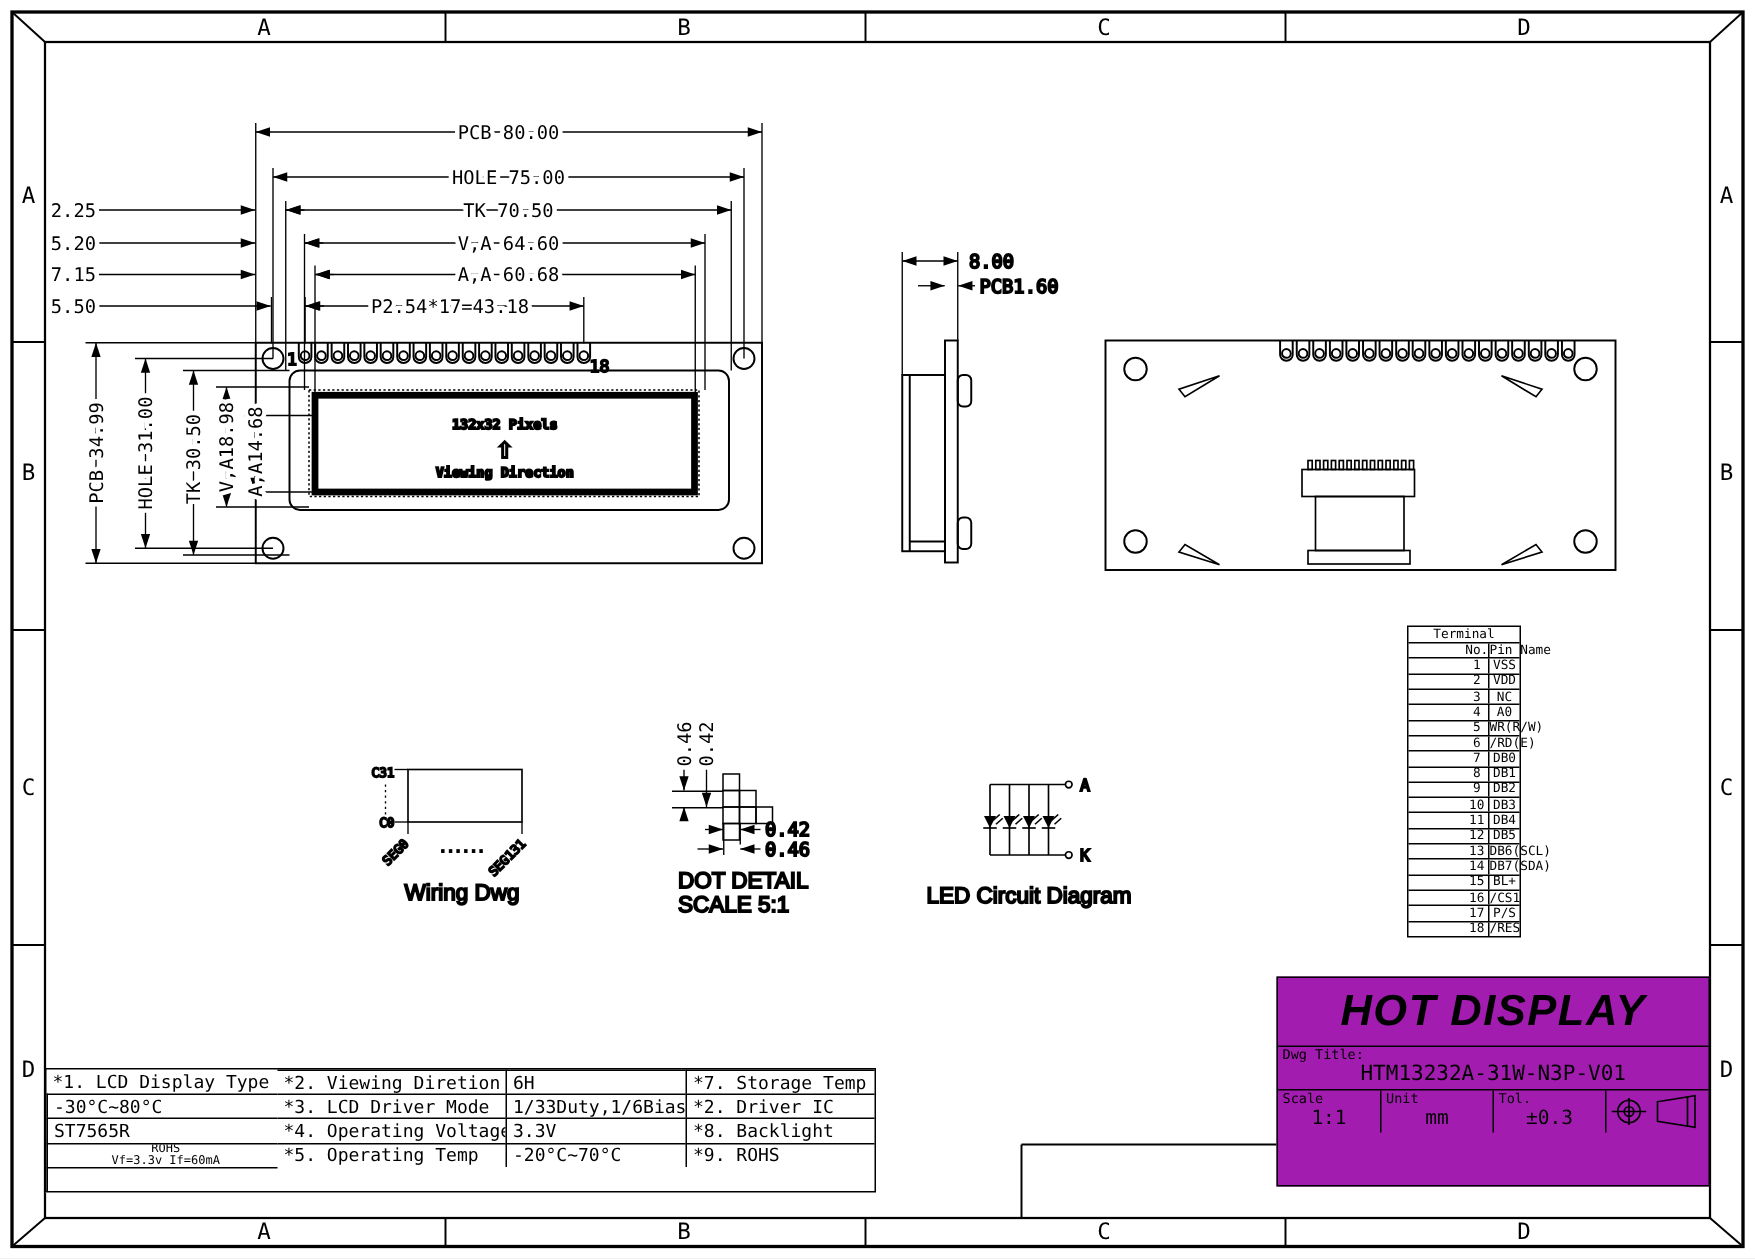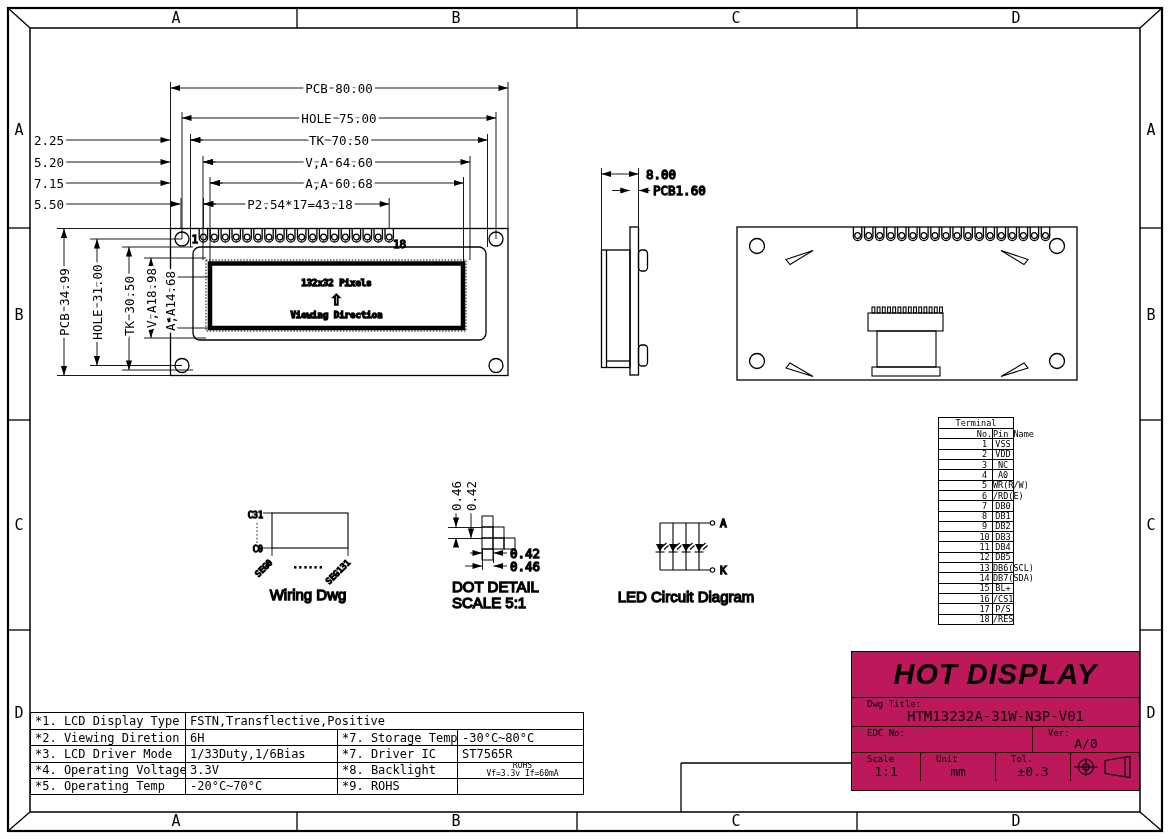--- a/index.html
+++ b/index.html
@@ -31,27 +31,27 @@
         grid-template-columns:154px 152px 120px 1fr;grid-template-rows:repeat(5,1fr);
         font:12px "DejaVu Sans Mono",monospace;}
   .spec .c{border-top:1.4px solid #000;border-left:1.4px solid #000;box-sizing:border-box;
         padding:0 0 0 4px;white-space:nowrap;overflow:hidden;display:flex;align-items:center;}
   .spec .nt{border-top:none;} .spec .nl{border-left:none;}
   .spec .span3{grid-column:2/5;}
   .twol{flex-direction:column;align-items:flex-start;justify-content:center;
         font-size:8px;line-height:8.5px;}
   
   .tb{position:absolute;left:851px;top:651px;width:289px;height:140px;
-      border:1.6px solid #000;box-sizing:border-box;background:#be185d;}
+      border:1.6px solid #000;box-sizing:border-box;background:#a21caf;}
   .tb .row{position:relative;border-bottom:1.4px solid #000;box-sizing:border-box;width:100%;}
   .tb .row:last-child{border-bottom:none;}
   .r1{height:46px;} .r2{height:29px;} .r3{height:26px;} .r4{height:28px;} .r5{height:32px;}
   .company{font:italic 700 29px "Liberation Sans",sans-serif;text-align:center;
            line-height:44px;letter-spacing:1px;}
-  .lbl{position:absolute;left:15px;top:1px;font:9px "DejaVu Sans Mono",monospace;white-space:nowrap;}
+  .lbl{position:absolute;left:3px;top:1px;font:9px "DejaVu Sans Mono",monospace;white-space:nowrap;}
   .cells{display:flex;height:100%;}
   .cell{position:relative;height:100%;border-right:1.4px solid #000;box-sizing:border-box;}
   .cell:last-child{border-right:none;}
   .vmid{text-align:center;font:13px "DejaVu Sans Mono",monospace;padding-top:11px;}
   .dwgval{text-align:center;font:14px "DejaVu Sans Mono",monospace;padding-top:10px;}
   .verval{text-align:center;font:13px "DejaVu Sans Mono",monospace;padding-top:9px;}
   .dateval{text-align:center;font:13px "DejaVu Sans Mono",monospace;padding-top:13px;}
 </style>
 </head>
 <body>
@@ -408,30 +408,29 @@
           <span class="tno">17</span>
           <span class="tpn">P/S</span>
         </div><div class="trow">
           <span class="tno">18</span>
           <span class="tpn">/RES</span>
         </div></div>
 </div>
 
 <div class="spec">
   <div class="c nt nl">*1. LCD Display Type</div>
-  <div class="c nt span3">FSTN,Transflective,Positive</div>
 
   <div class="c nl">*2. Viewing Diretion</div>
   <div class="c">6H</div>
   <div class="c">*7. Storage Temp</div>
   <div class="c">-30°C~80°C</div>
 
   <div class="c nl">*3. LCD Driver Mode</div>
   <div class="c">1/33Duty,1/6Bias</div>
-  <div class="c">*7. Driver IC</div>
+  <div class="c">*2. Driver IC</div>
   <div class="c">ST7565R</div>
 
   <div class="c nl">*4. Operating Voltage</div>
   <div class="c">3.3V</div>
   <div class="c">*8. Backlight</div>
   <div class="c twol">
     <span>ROHS</span>
     <span>Vf=3.3v If=60mA</span>
   </div>
 
@@ -441,31 +440,20 @@
   <div class="c"></div>
 </div>
 
 <div class="tb">
   <div class="row r1">
     <div class="company">HOT DISPLAY</div>
   </div>
   <div class="row r2">
     <span class="lbl">Dwg Title:</span>
     <div class="dwgval">HTM13232A-31W-N3P-V01</div>
-  </div>
-  <div class="row r3">
-    <div class="cells">
-      <div class="cell" style="width:181px">
-        <span class="lbl">EDC No:</span>
-      </div>
-      <div class="cell" style="flex:1">
-        <span class="lbl">Ver:</span>
-        <div class="verval">A/0</div>
-      </div>
-    </div>
   </div>
   <div class="row r4">
     <div class="cells">
       <div class="cell" style="width:69px">
         <span class="lbl">Scale</span>
         <div class="vmid">1:1</div>
       </div>
       <div class="cell" style="width:75px">
         <span class="lbl">Unit</span>
         <div class="vmid">mm</div>

